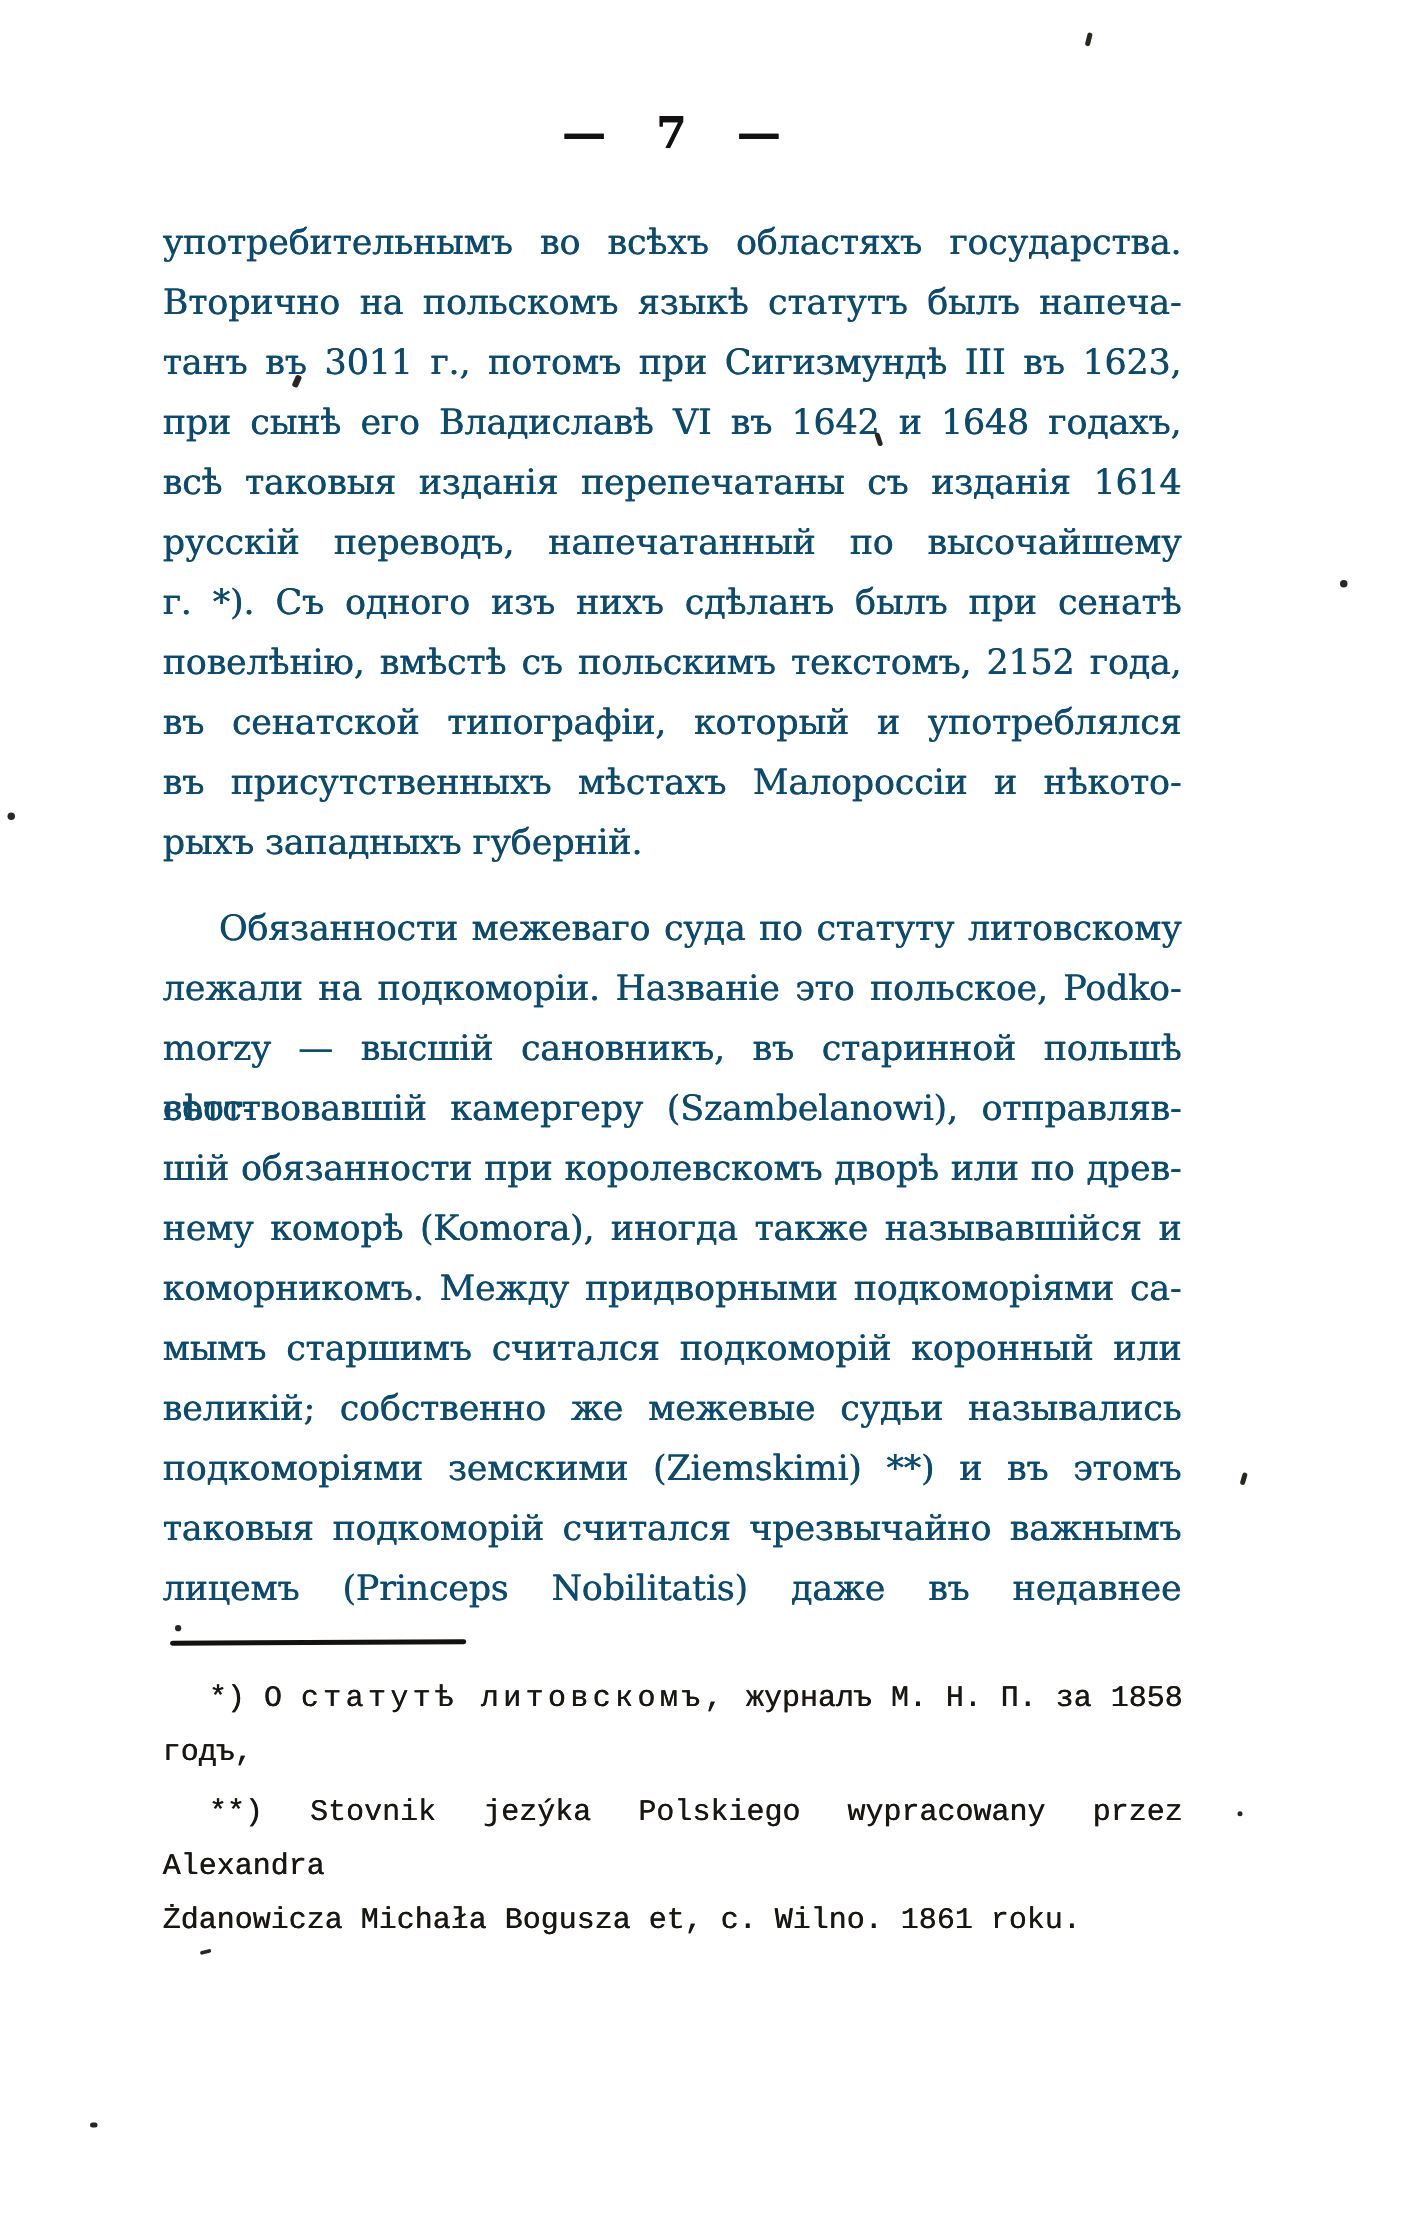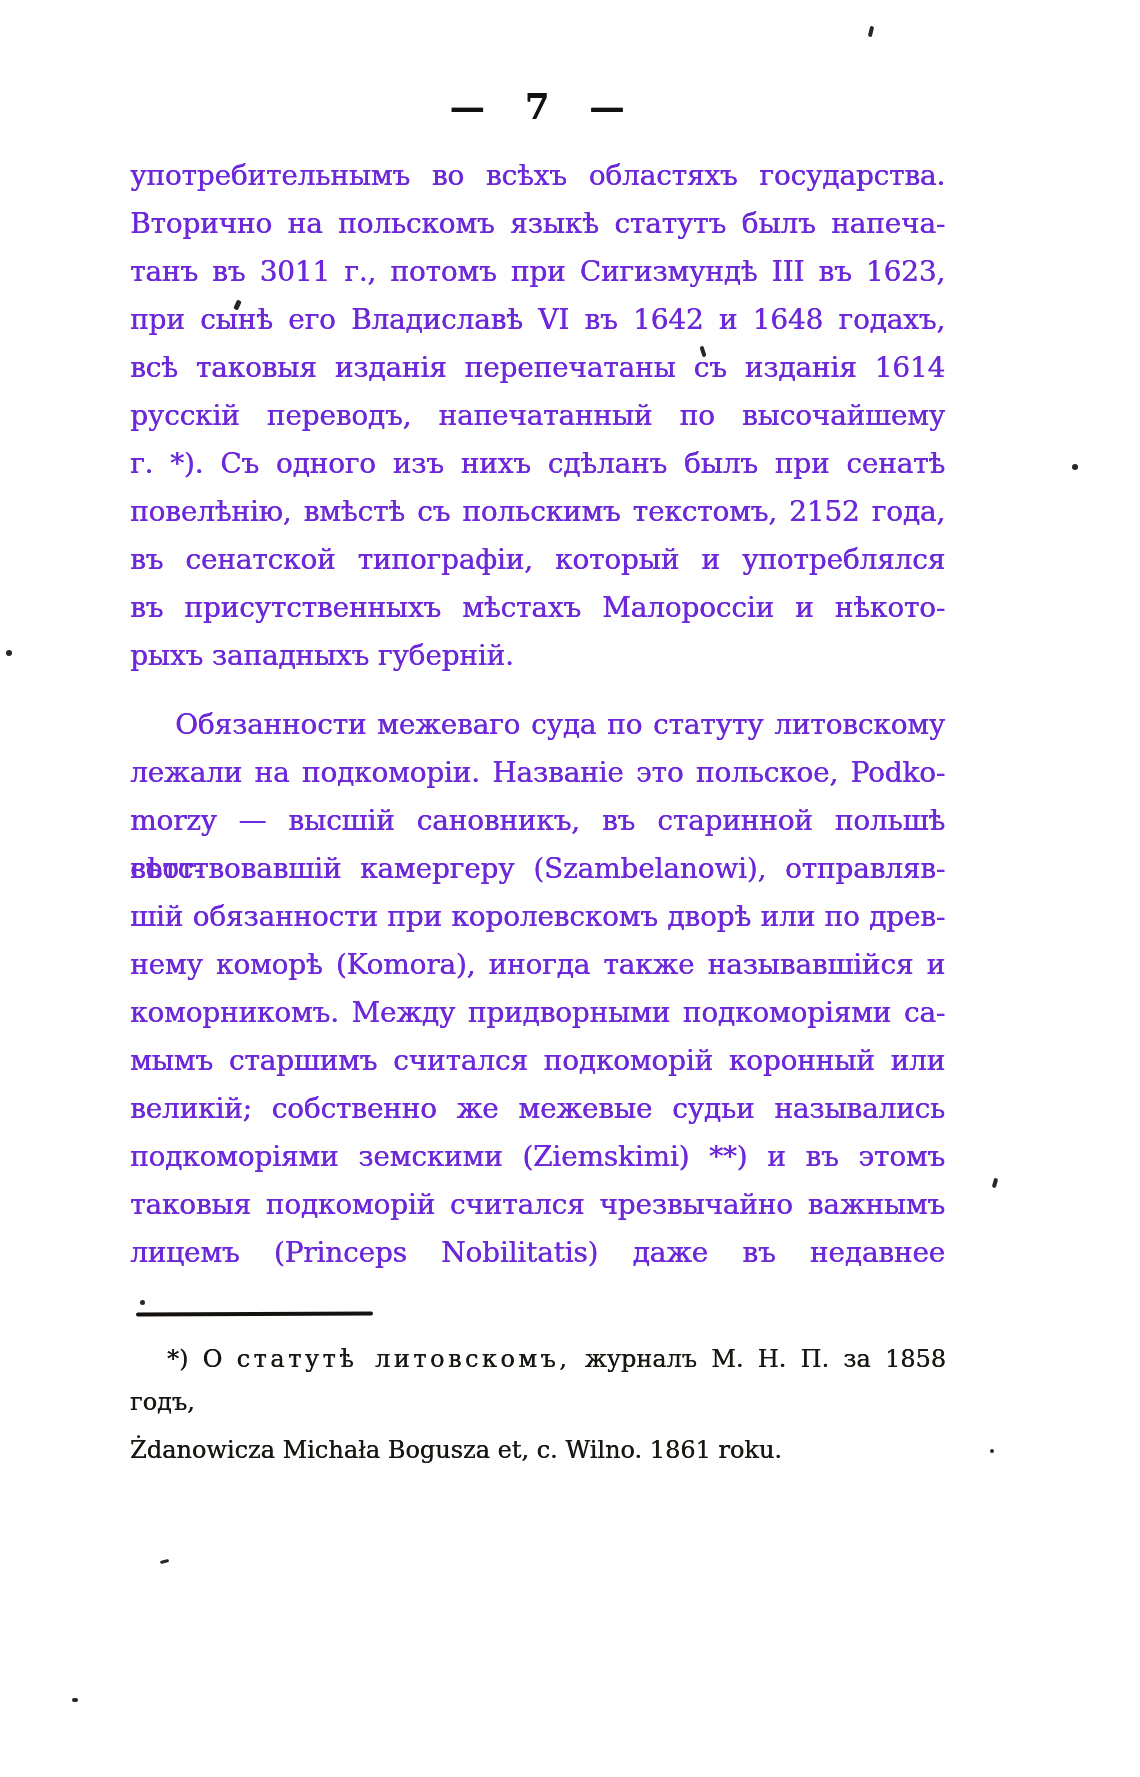--- a/index.html
+++ b/index.html
@@ -19,39 +19,40 @@
     position: absolute; left: 130px; top: 86px; width: 815px;
     text-align: center;
     font-size: 35px; font-weight: 700;
     word-spacing: 26px;
     letter-spacing: 1px;
     color: #141210;
     text-shadow: 0.4px 0 0 currentColor;
   }
   
   .body-text {
-    position: absolute; left: 130px; top: 152px; width: 815px;
+    position: absolute; left: 130px; top: 170px; width: 815px;
     font-size: 28px;
     letter-spacing: -0.2px;
     text-shadow: 0.4px 0 0 currentColor;
-    color: #6d28d9;
+    color: #0c4a6e;
   }
   .line {
     height: 48px; line-height: 48px;
     overflow: visible;
   }
   .jl { text-align: justify; text-align-last: justify; }
   .p2-start { margin-top: 21px; }
   .ind { text-indent: 45px; }
   
   .footnotes {
     position: absolute; left: 130px; top: 1312px; width: 816px;
     font-size: 24px;
     color: #1a1713;
     text-shadow: 0.35px 0 0 currentColor;
+    font-family: Liberation Mono, monospace;
   }
   .fnrule {
     width: 237px; height: 4px;
     background: #14110e;
     border-radius: 2px;
     transform: rotate(-0.3deg);
     margin-left: 6px;
   }
   .fn { margin: 0; }
   .fn-1 { margin-top: 22px; }
@@ -101,20 +102,21 @@
   </div>
 
   <div class="footnotes">
     <div class="fnrule"></div>
 
     <div class="fn fn-1">
       <div class="fl fn-first"><span class="fn-marker">*)</span> <span>О</span> <span class="emph-spaced">статутѣ литовскомъ,</span> <span>журналъ М. Н. П. за 1858 годъ,</span></div>
     </div>
 
     <div class="fn fn-2">
+      <div class="fl fn-first"><span class="fn-marker">**)</span> <span>Stovnik jezýka Polskiego wypracowany przez Alexandra</span></div>
       <div class="fl">Żdanowicza Michała Bogusza et, c. Wilno. 1861 roku.</div>
     </div>
   </div>
 
   <div class="artifact" style="left:869px; top:26px;  width:4px; height:11px; transform:rotate(14deg); border-radius:2px;"></div>
   <div class="artifact" style="left:235px; top:300px; width:5px; height:10px; transform:rotate(24deg); border-radius:2px;"></div>
   <div class="artifact" style="left:701px; top:346px; width:4px; height:11px; transform:rotate(-18deg); border-radius:2px;"></div>
   <div class="artifact" style="left:1072px; top:464px; width:6px; height:6px;"></div>
   <div class="artifact" style="left:6px;   top:650px; width:6px; height:6px;"></div>
   <div class="artifact" style="left:993px; top:1178px; width:4px; height:10px; transform:rotate(16deg); border-radius:2px;"></div>

